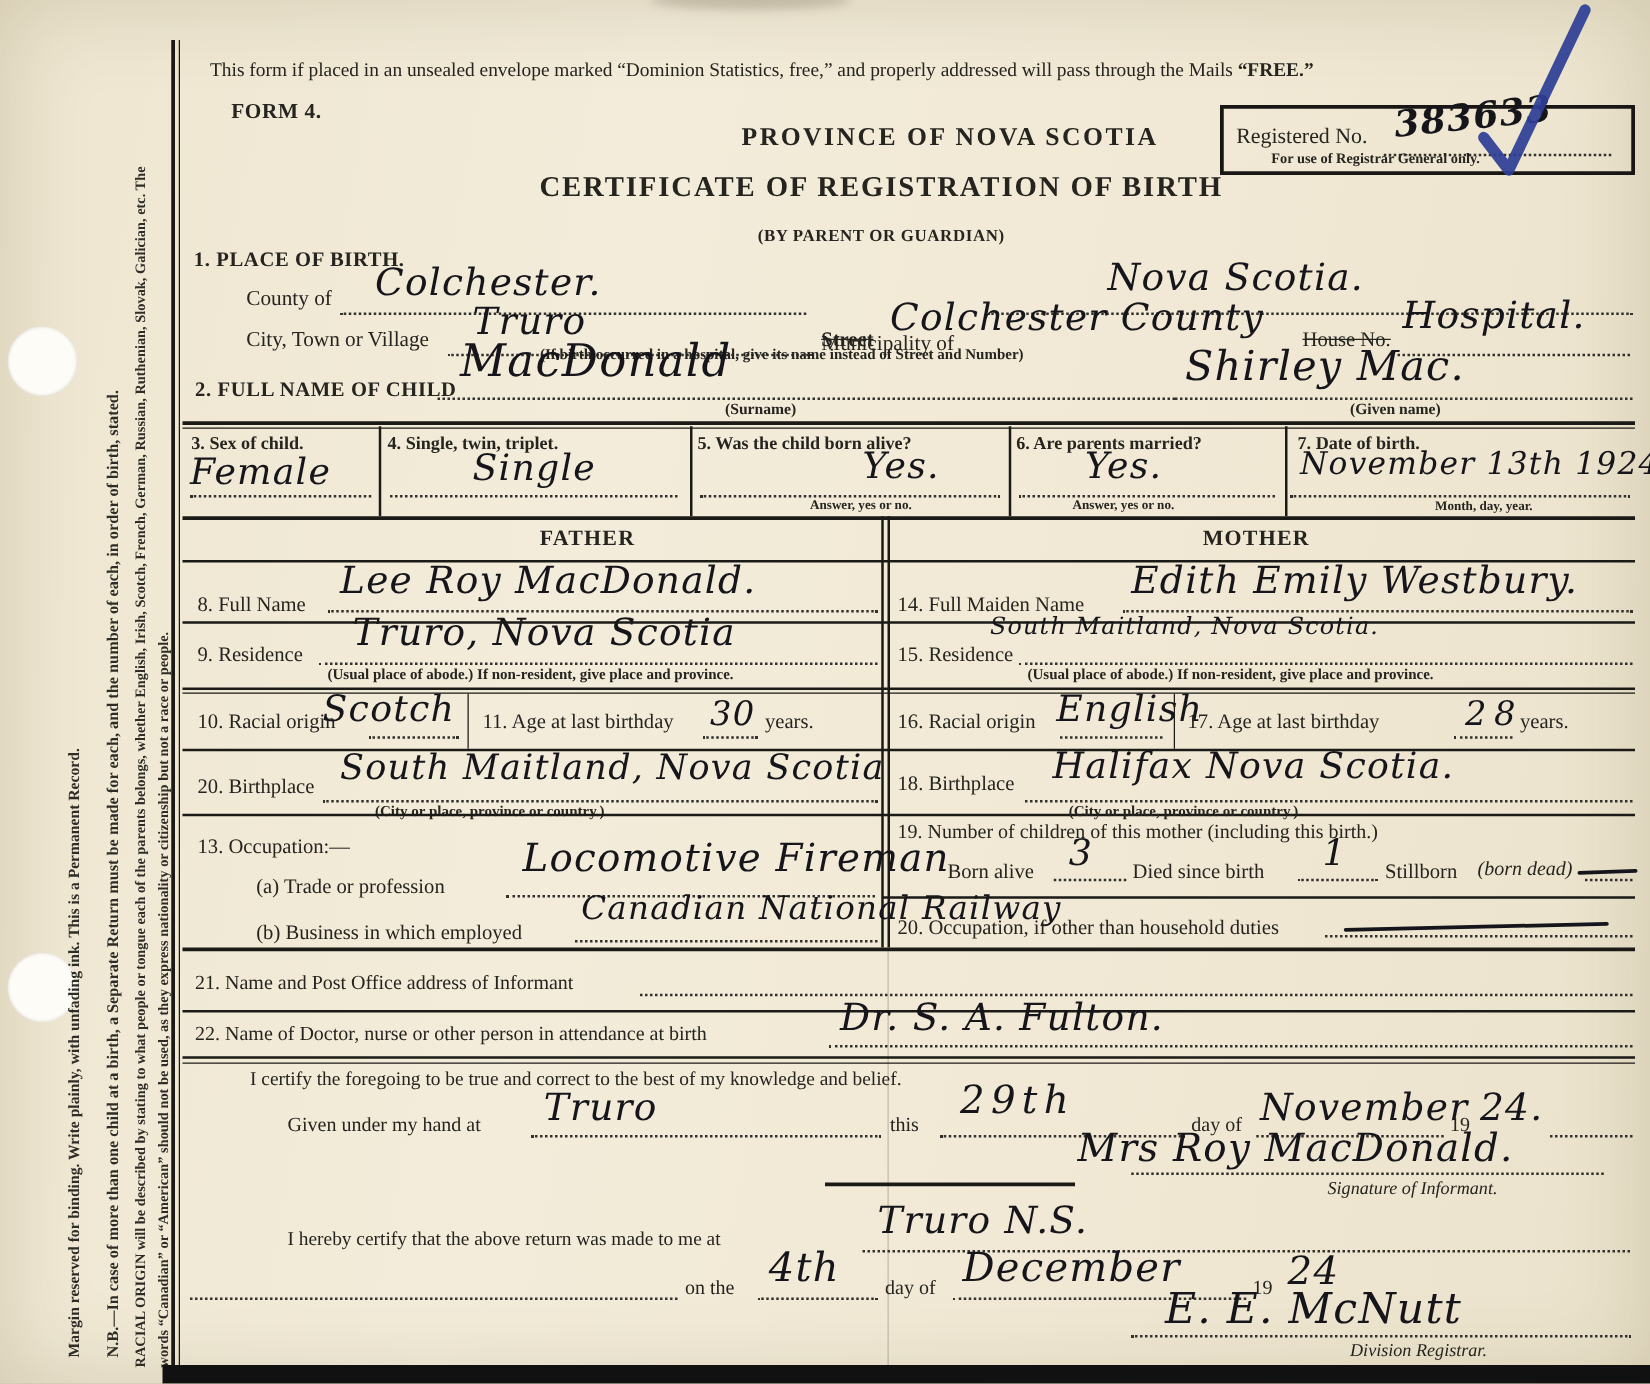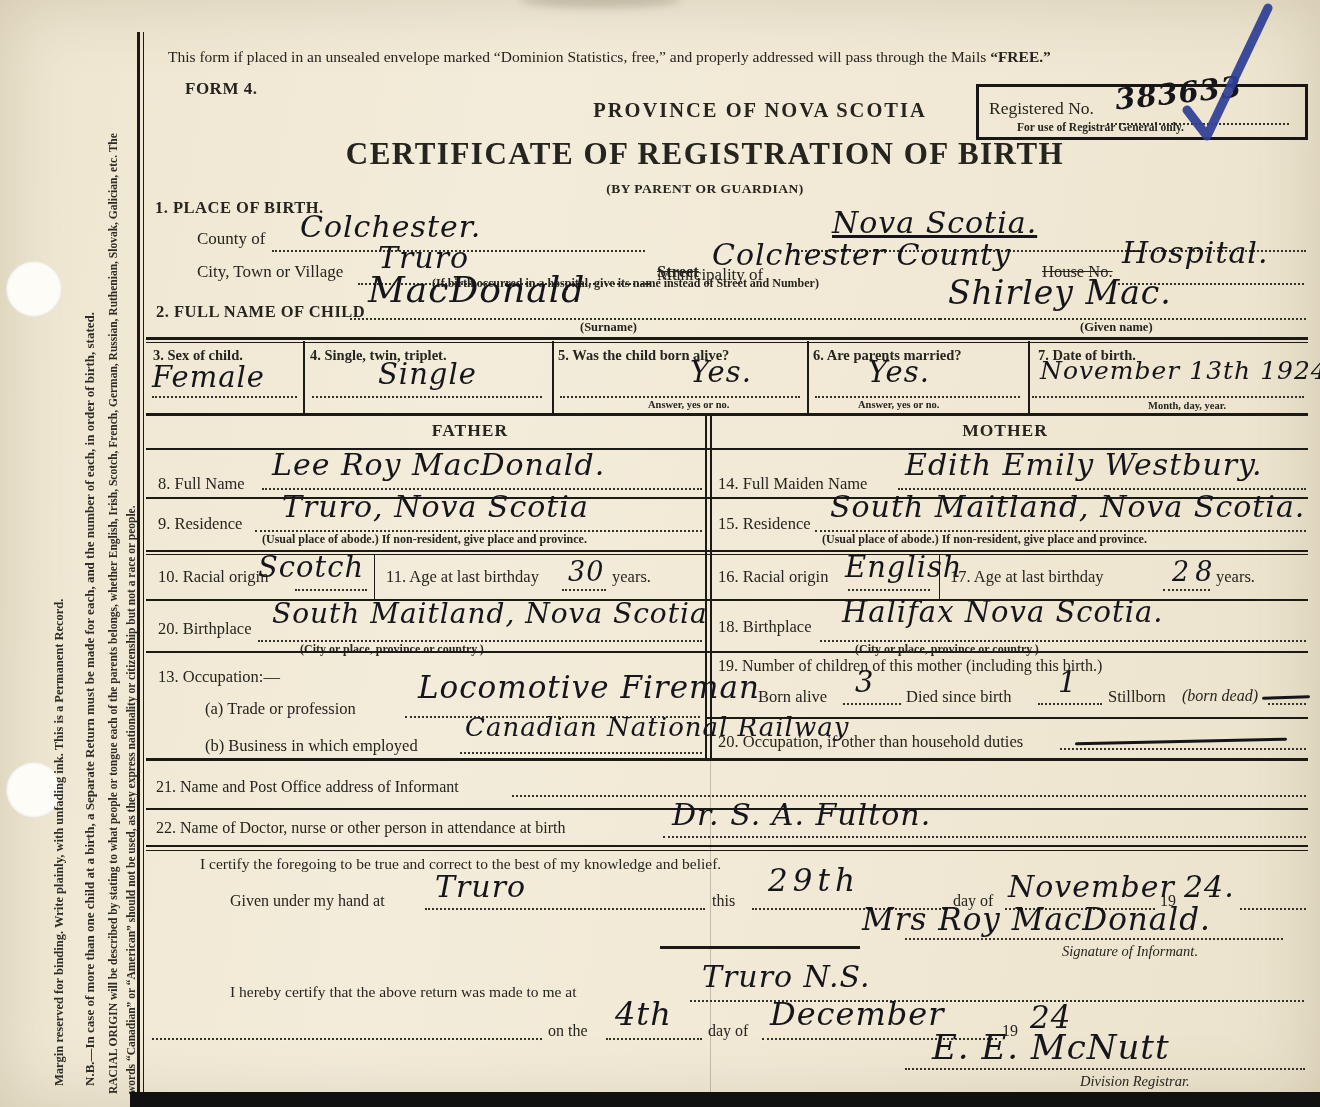--- a/index.html
+++ b/index.html
@@ -50,31 +50,31 @@
   <div class="regbox" style="left:976px;top:84px;width:326px;height:50px;">
     <div class="t" style="left:10px;top:12px;font-size:17.5px;">Registered No.</div>
     <div class="dots" style="left:128px;top:36px;width:182px;"></div>
     <div class="hw b" style="left:136px;top:-8px;font-size:29px;transform:rotate(-6deg);">383633</div>
     <div class="t b" style="left:38px;top:34px;font-size:11.5px;">For use of Registrar General only.</div>
   </div>
   <svg style="position:absolute;left:1165px;top:0px;" width="115" height="150">
     <polyline points="22,110 42,136 103,8" fill="none" stroke="#2e3e96" stroke-width="9" stroke-linecap="round" stroke-linejoin="round" opacity=".93"></polyline>
   </svg>
 
-  <div class="t b ctr" style="left:320px;top:138px;width:770px;font-size:31px;letter-spacing:1.5px;">CERTIFICATE OF REGISTRATION OF BIRTH</div>
+  <div class="t b ctr" style="left:320px;top:138px;width:770px;font-size:23px;letter-spacing:1.5px;">CERTIFICATE OF REGISTRATION OF BIRTH</div>
   <div class="t b ctr" style="left:320px;top:182px;width:770px;font-size:13.5px;letter-spacing:.5px;">(BY PARENT OR GUARDIAN)</div>
 
   <div class="t b" style="left:155px;top:199px;font-size:16.5px;letter-spacing:.5px;">1. PLACE OF BIRTH.</div>
 
   <div class="t" style="left:197px;top:230px;font-size:17px;">County of</div>
   <div class="dots" style="left:272px;top:250px;width:373px;"></div>
   <div class="hw" style="left:300px;top:212px;font-size:30px;">Colchester.</div>
   <div class="t" style="left:657px;top:230px;font-size:17px;margin-top:36px;">Municipality of</div>
   <div class="dots" style="left:790px;top:250px;width:516px;"></div>
-  <div class="hw" style="left:832px;top:208px;font-size:30px;text-decoration:underline;">Nova Scotia.</div>
+  <div class="hw" style="left:886px;top:208px;font-size:30px;">Nova Scotia.</div>
 
   <div class="t" style="left:197px;top:263px;font-size:17px;">City, Town or Village</div>
   <div class="dots" style="left:358px;top:283px;width:292px;"></div>
   <div class="hw" style="left:378px;top:243px;font-size:30px;">Truro</div>
   <div class="t b" style="left:657px;top:263px;font-size:16.5px;text-decoration:line-through;">Street</div>
   <div class="hw" style="left:712px;top:240px;font-size:30px;">Colchester County</div>
   <div class="t" style="left:1042px;top:263px;font-size:16.5px;text-decoration:line-through;">House No.</div>
   <div class="dots" style="left:1118px;top:283px;width:186px;"></div>
   <div class="hw" style="left:1122px;top:238px;font-size:30px;">Hospital.</div>
   <div class="t b" style="left:432px;top:277px;font-size:12px;">(If birth occurred in a hospital, give its name instead of Street and Number)</div>
@@ -159,21 +159,21 @@
   <div class="t" style="left:205px;top:737px;font-size:16.5px;">(b) Business in which employed</div>
   <div class="dots" style="left:460px;top:752px;width:242px;"></div>
   <div class="hw" style="left:465px;top:714px;font-size:26px;">Canadian National Railway</div>
 
   <div class="t" style="left:718px;top:475px;font-size:16.5px;">14. Full Maiden Name</div>
   <div class="dots" style="left:898px;top:488px;width:408px;"></div>
   <div class="hw" style="left:905px;top:450px;font-size:30px;">Edith Emily Westbury.</div>
 
   <div class="t" style="left:718px;top:515px;font-size:16.5px;">15. Residence</div>
   <div class="dots" style="left:815px;top:530px;width:491px;"></div>
-  <div class="hw" style="left:830px;top:492px;font-size:30px;text-align:center;">South Maitland, Nova Scotia.</div>
+  <div class="hw" style="left:792px;top:492px;font-size:19px;text-align:center;">South Maitland, Nova Scotia.</div>
   <div class="t b" style="left:822px;top:533px;font-size:12px;">(Usual place of abode.)  If non-resident, give place and province.</div>
 
   <div class="t" style="left:718px;top:568px;font-size:16.5px;">16. Racial origin</div>
   <div class="dots" style="left:848px;top:589px;width:82px;"></div>
   <div class="hw" style="left:845px;top:553px;font-size:29px;">English</div>
   <div class="vr" style="left:939px;top:555px;width:1.3px;height:44px;"></div>
   <div class="t" style="left:950px;top:568px;font-size:16.5px;">17. Age at last birthday</div>
   <div class="dots" style="left:1163px;top:589px;width:47px;"></div>
   <div class="hw" style="left:1172px;top:558px;font-size:27px;letter-spacing:6px;">28</div>
   <div class="t" style="left:1216px;top:568px;font-size:16.5px;">years.</div>

